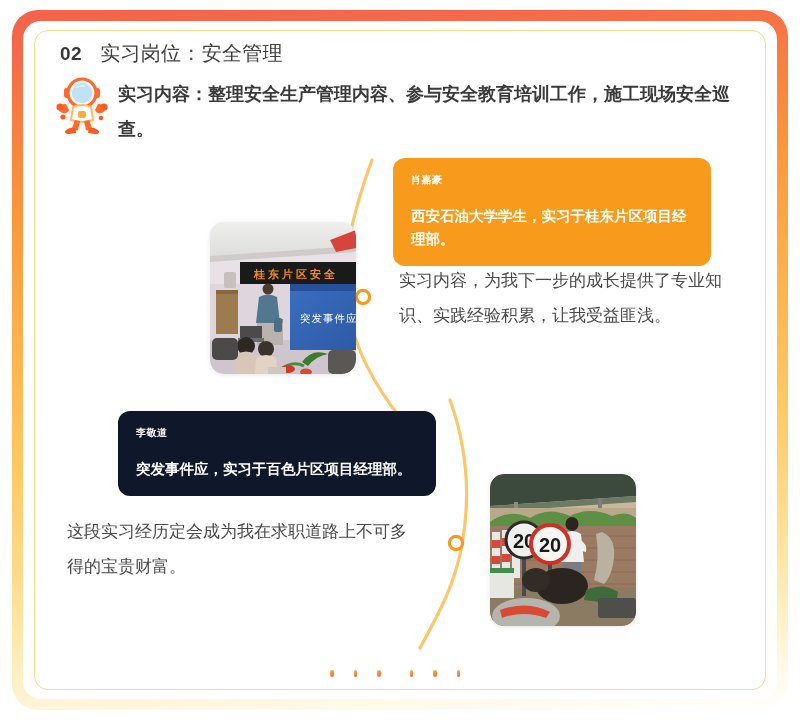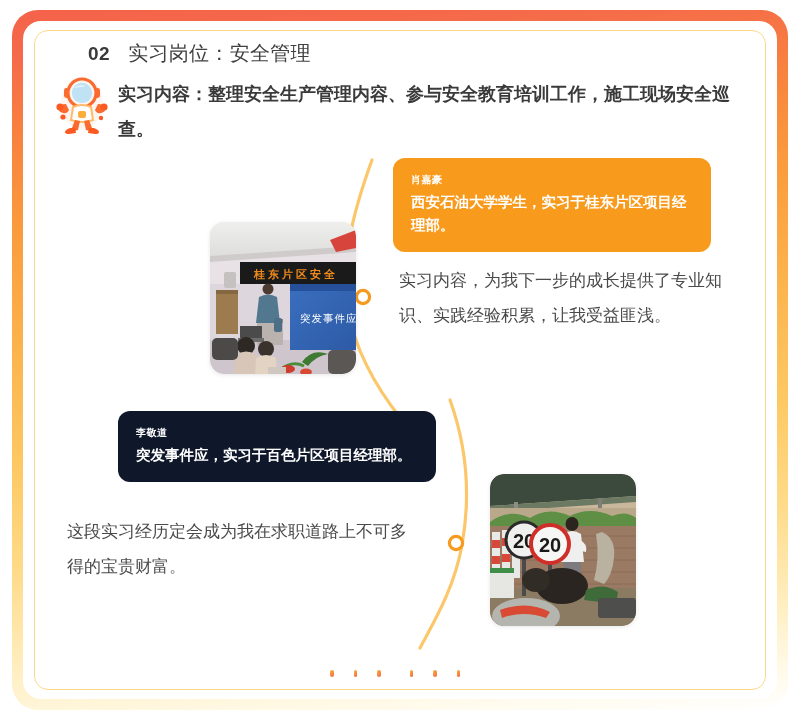--- a/index.html
+++ b/index.html
@@ -69,21 +69,20 @@
   .header {
     position: absolute;
     left: 60px;
     top: 40px;
     width: 700px;
   }
   .hdr-row1 {
     display: flex;
     align-items: baseline;
     gap: 18px;
-    margin-left: 28px;
   }
   .hdr-num {
     font-size: 19px;
     font-weight: bold;
     color: #3a3a3a;
     letter-spacing: 0.5px;
   }
   .hdr-title {
     font-size: 20px;
     font-weight: normal;
@@ -132,21 +131,21 @@
     font-weight: bold;
     color: #ffffff;
     line-height: 1.5;
     letter-spacing: 0.5px;
   }
   .card-sub {
     font-size: 14.5px;
     font-weight: bold;
     color: #ffffff;
     line-height: 1.6;
-    margin-top: 4px;
+    margin-top: 18px;
   }
 
   .card-one {
     left: 393px;
     top: 158px;
     width: 318px;
     background: #f89a1c;
   }
   .card-two {
     left: 118px;

